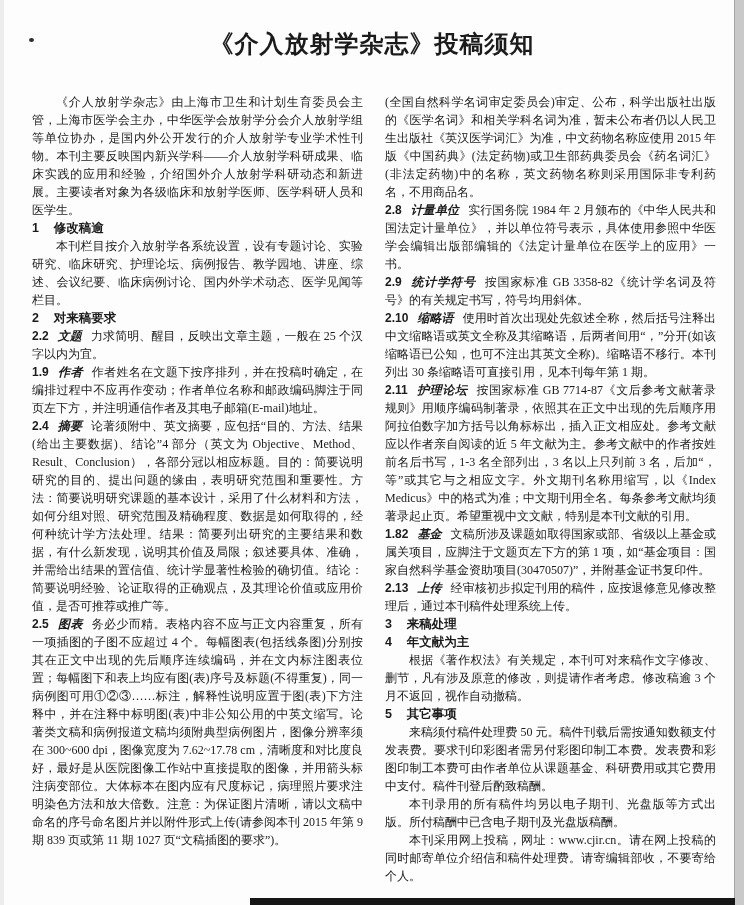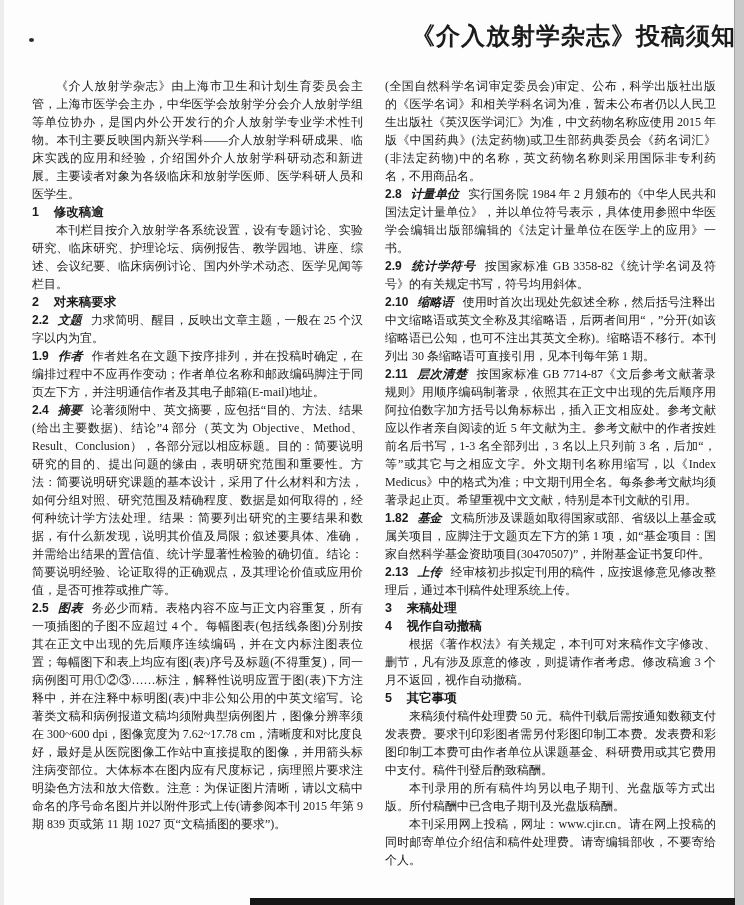--- a/index.html
+++ b/index.html
@@ -5,23 +5,23 @@
   html,body{margin:0;padding:0;background:#ffffff;}
   .page{
     position:relative;
     width:744px;height:905px;
     background:#fdfdfd;
     overflow:hidden;
     font-family:"Liberation Serif","DejaVu Serif",serif;
     color:#1b1b1b;
   }
   .doc-title{
-    margin:8px;
+    margin:16px;
     padding-top:12px;
-    text-align:right;
+    text-align:center;
     font-size:24px;
     font-weight:700;
     letter-spacing:1px;
     font-family:"Liberation Sans","DejaVu Sans",sans-serif;
   }
   .columns{
     display:flex;
     gap:22px;
     padding:17px 28px 0 32px;
   }
@@ -99,37 +99,37 @@
       <p class="item">
         <span class="inum">2.8</span><span class="iterm">计量单位</span><span class="itext">实行国务院 1984 年 2 月颁布的《中华人民共和国法定计量单位》，并以单位符号表示，具体使用参照中华医学会编辑出版部编辑的《法定计量单位在医学上的应用》一书。</span>
       </p>
       <p class="item">
         <span class="inum">2.9</span><span class="iterm">统计学符号</span><span class="itext">按国家标准 GB 3358-82《统计学名词及符号》的有关规定书写，符号均用斜体。</span>
       </p>
       <p class="item">
         <span class="inum">2.10</span><span class="iterm">缩略语</span><span class="itext">使用时首次出现处先叙述全称，然后括号注释出中文缩略语或英文全称及其缩略语，后两者间用“，”分开(如该缩略语已公知，也可不注出其英文全称)。缩略语不移行。本刊列出 30 条缩略语可直接引用，见本刊每年第 1 期。</span>
       </p>
       <p class="item">
-        <span class="inum">2.11</span><span class="iterm">层次清楚</span><span class="itext">按国家标准 GB 7714-87《文后参考文献著录规则》用顺序编码制著录，依照其在正文中出现的先后顺序用阿拉伯数字加方括号以角标标出，插入正文相应处。参考文献应以作者亲自阅读的近 5 年文献为主。参考文献中的作者按姓前名后书写，1-3 名全部列出，3 名以上只列前 3 名，后加“，等”或其它与之相应文字。外文期刊名称用缩写，以《Index Medicus》中的格式为准；中文期刊用全名。每条参考文献均须著录起止页。希望重视中文文献，特别是本刊文献的引用。</span>
+        <span class="inum">2.11</span><span class="iterm">护理论坛</span><span class="itext">按国家标准 GB 7714-87《文后参考文献著录规则》用顺序编码制著录，依照其在正文中出现的先后顺序用阿拉伯数字加方括号以角标标出，插入正文相应处。参考文献应以作者亲自阅读的近 5 年文献为主。参考文献中的作者按姓前名后书写，1-3 名全部列出，3 名以上只列前 3 名，后加“，等”或其它与之相应文字。外文期刊名称用缩写，以《Index Medicus》中的格式为准；中文期刊用全名。每条参考文献均须著录起止页。希望重视中文文献，特别是本刊文献的引用。</span>
       </p>
       <p class="item">
         <span class="inum">1.82</span><span class="iterm">基金</span><span class="itext">文稿所涉及课题如取得国家或部、省级以上基金或属关项目，应脚注于文题页左下方的第 1 项，如“基金项目：国家自然科学基金资助项目(30470507)”，并附基金证书复印件。</span>
       </p>
       <p class="item">
         <span class="inum">2.13</span><span class="iterm">上传</span><span class="itext">经审核初步拟定刊用的稿件，应按退修意见修改整理后，通过本刊稿件处理系统上传。</span>
       </p>
 
       <p class="shead">
         <span class="hnum">3</span>
         <span class="hlabel">来稿处理</span>
       </p>
 
       <p class="shead">
         <span class="hnum">4</span>
-        <span class="hlabel">视作自动撤稿</span>
+        <span class="hlabel">年文献为主</span>
       </p>
       <p class="ind">根据《著作权法》有关规定，本刊可对来稿作文字修改、删节，凡有涉及原意的修改，则提请作者考虑。修改稿逾 3 个月不返回，视作自动撤稿。</p>
 
       <p class="shead">
         <span class="hnum">5</span>
         <span class="hlabel">其它事项</span>
       </p>
       <p class="ind">来稿须付稿件处理费 50 元。稿件刊载后需按通知数额支付发表费。要求刊印彩图者需另付彩图印制工本费。发表费和彩图印制工本费可由作者单位从课题基金、科研费用或其它费用中支付。稿件刊登后酌致稿酬。</p>
       <p class="ind">本刊录用的所有稿件均另以电子期刊、光盘版等方式出版。所付稿酬中已含电子期刊及光盘版稿酬。</p>
       <p class="ind">本刊采用网上投稿，网址：www.cjir.cn。请在网上投稿的同时邮寄单位介绍信和稿件处理费。请寄编辑部收，不要寄给个人。</p>

